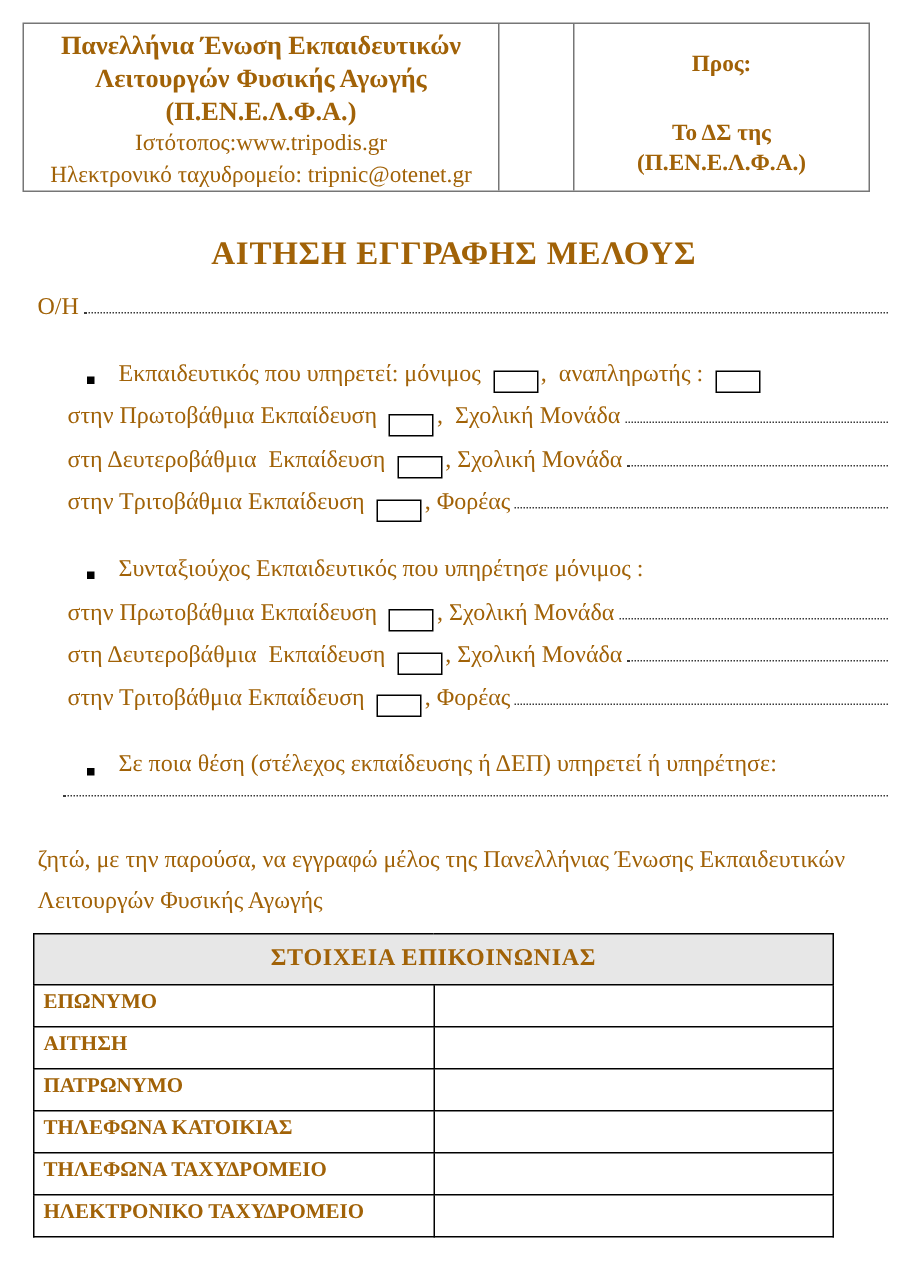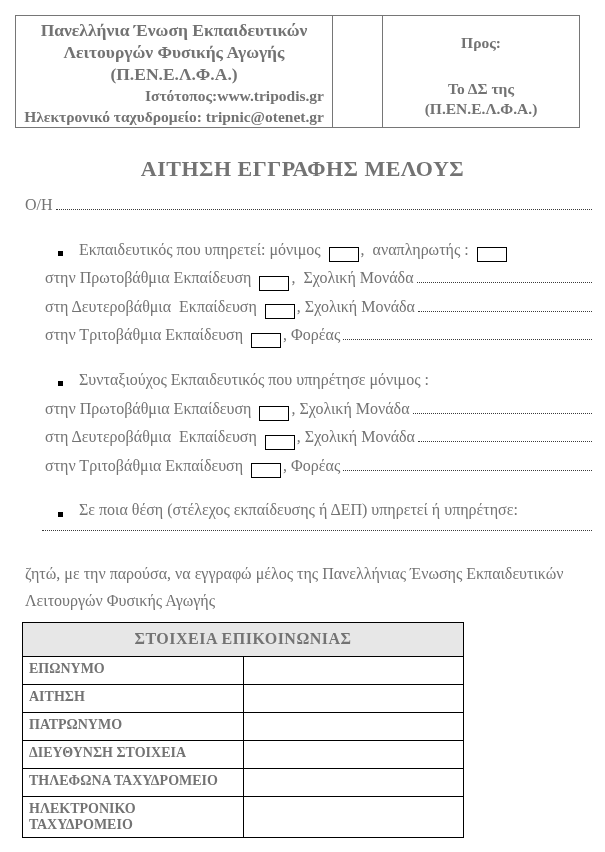--- a/index.html
+++ b/index.html
@@ -1,51 +1,51 @@
 <!DOCTYPE html>
 <html><head>
 <meta charset="utf-8">
 <style>
   * { margin:0; padding:0; box-sizing:border-box; }
   html,body { background:#ffffff; }
   .page {
     position:relative; width:605px; height:852px; background:#fff;
-    font-family:"Liberation Serif", serif; color:#737373; overflow:hidden;border-radius:16px;
+    font-family:"Liberation Serif", serif; color:#a16207; overflow:hidden;border-radius:16px;
   }
   
   .header-table {
     margin:15px 0 0 15px; width:565px; height:113px;
     display:grid; grid-template-columns:317px 50px 1fr;
     border:1px solid #767676;
   }
   .hcell { border-right:1px solid #767676; }
   .hcell:last-child { border-right:none; }
   .hcell.left { padding:3px 8px 0 8px; text-align:center; }
   .org-line { font-weight:bold; font-size:17.5px; line-height:22px; }
-  .org-contact { text-align:right; font-size:15.5px; line-height:21px;font-weight:bold; }
+  .org-contact { text-align:center; font-size:15.5px; line-height:21px; }
   .hcell.right { text-align:center; font-weight:bold; font-size:15.5px; padding-top:17px; line-height:20px; }
   .to-label { margin-bottom:26px; }
   
   .title { margin-top:28px; text-align:center; font-weight:bold; font-size:22px; letter-spacing:0.5px; }
   
   .form { margin:14px 13px 0 25px; font-size:16px; }
   .line { display:flex; align-items:baseline; height:28.6px; }
   .line span.txt { white-space:pre; flex:0 0 auto; }
   .leader { flex:1 1 auto; height:0; border-bottom:1.6px dotted #3a3a3a; margin-left:3px; }
   .checkbox {
     width:30px; height:15px; border:1.2px solid #000; background:#fff;
     align-self:flex-end; margin:0 2px 7px 8px; flex:0 0 auto;
   }
   .bullet-line { padding-left:33px;margin-top:16px; }
   .bullet { width:5px; height:5px; background:#000; align-self:center; margin-right:16px; margin-top:-3px; flex:0 0 auto; }
   .indent { padding-left:20px; }
   .dots-line { padding-left:14px; }
   .statement { width:560px; font-size:16px; line-height:27.5px; margin-top:1px; }
   
-  .contact-table { margin:7px 0 0 22px; border-collapse:collapse; width:442px; table-layout:fixed;padding-left:39px; }
+  .contact-table { margin:7px 0 0 22px; border-collapse:collapse; width:534px; table-layout:fixed;padding-left:39px; }
   .contact-table th, .contact-table td { border:1.4px solid #000; }
   .contact-table thead th {
     background:#e7e7e7; height:34px; font-size:16px; font-weight:bold;
     text-align:center; letter-spacing:0.5px; vertical-align:middle;
   }
   .contact-table tbody th {
     width:209px; text-align:left; font-size:14px; font-weight:bold;
     padding:4px 6px; height:28px; vertical-align:top;
   }
   .contact-table tbody td { height:28px; }
@@ -166,21 +166,21 @@
       </tr>
       <tr>
         <th>ΑΙΤΗΣΗ</th>
         <td></td>
       </tr>
       <tr>
         <th>ΠΑΤΡΩΝΥΜΟ</th>
         <td></td>
       </tr>
       <tr>
-        <th>ΔΙΕΥΘΥΝΣΗ ΣΤΟΙΧΕΙΑ</th>
+        <th>ΤΗΛΕΦΩΝΑ ΚΑΤΟΙΚΙΑΣ</th>
         <td></td>
       </tr>
       <tr>
         <th>ΤΗΛΕΦΩΝΑ ΤΑΧΥΔΡΟΜΕΙΟ</th>
         <td></td>
       </tr>
       <tr>
         <th>ΗΛΕΚΤΡΟΝΙΚΟ ΤΑΧΥΔΡΟΜΕΙΟ</th>
         <td></td>
       </tr>

